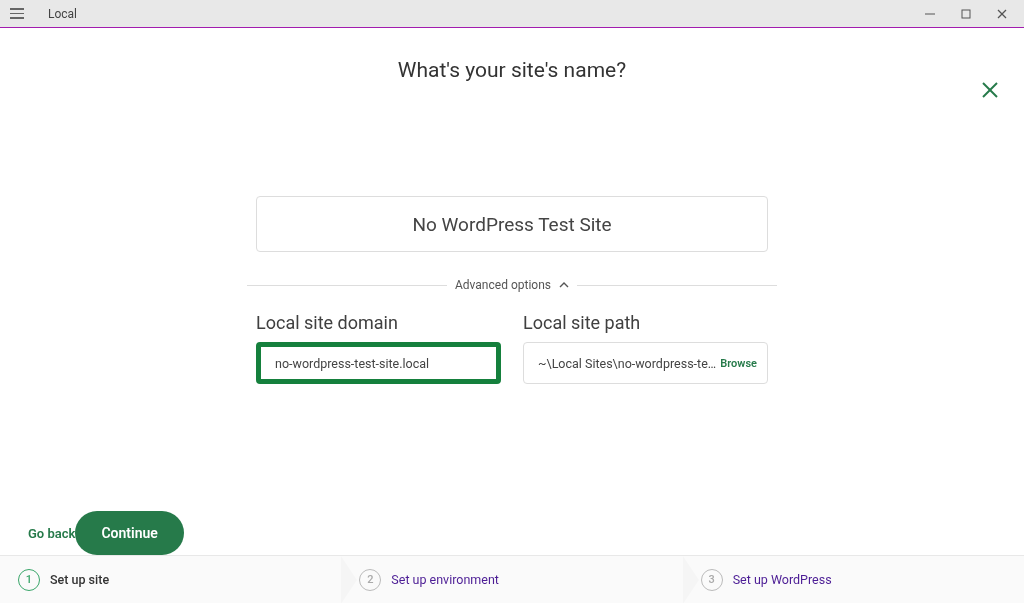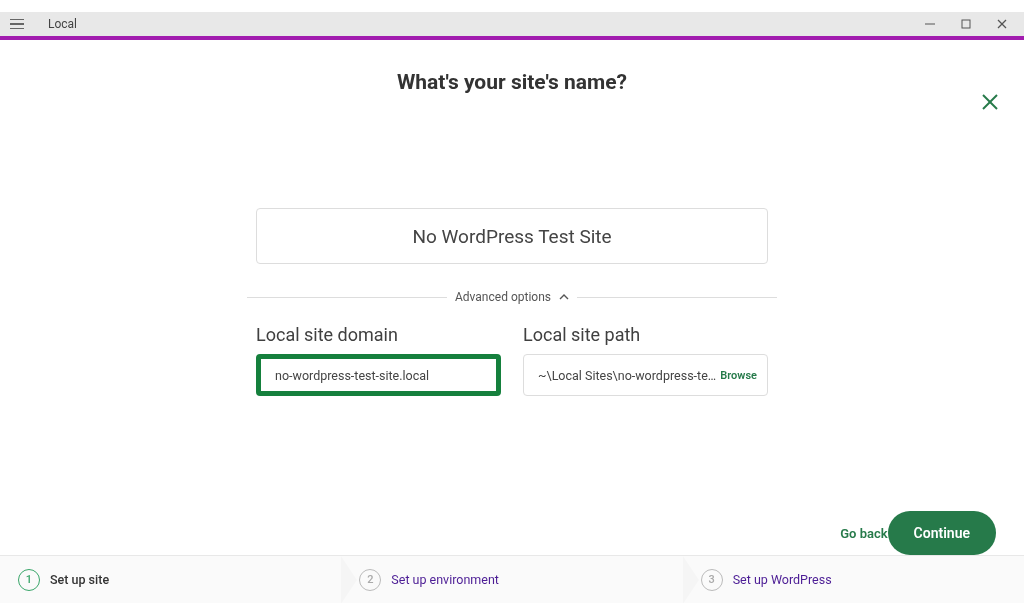--- a/index.html
+++ b/index.html
@@ -15,22 +15,21 @@
       background: #fff;
       position: relative;
     }
     
     .title-bar {
       height: 28px;
       background: #e8e8e8;
       display: flex;
       align-items: center;
       padding: 0 4px;
-      border-bottom: 4px solid #a21caf;
-      margin-top: 12px;
+      border-bottom: 1px solid #a21caf;
     }
     .hamburger {
       width: 20px;
       height: 20px;
       display: flex;
       flex-direction: column;
       justify-content: center;
       gap: 3px;
       margin-left: 6px;
       margin-right: 18px;
@@ -68,21 +67,21 @@
     .close-x {
       position: absolute;
       top: 22px;
       right: 24px;
       cursor: pointer;
       color: #267a4a;
     }
     .heading {
       text-align: center;
       font-size: 21px;
-      font-weight: 700;
+      font-weight: 400;
       color: #333;
       margin-top: 30px;
     }
     .site-name-input {
       display: block;
       margin: 114px auto 0;
       width: 512px;
       height: 56px;
       border: 1px solid #ddd;
       border-radius: 4px;
@@ -159,21 +158,21 @@
       cursor: pointer;
     }
     
     .bottom-actions {
       position: absolute;
       bottom: 48px;
       left: 0;
       right: 0;
       display: flex;
       align-items: center;
-      justify-content: flex-end;
+      justify-content: flex-start;
       padding: 0 28px;
     }
     .go-back {
       font-size: 13px;
       font-weight: 600;
       color: #267a4a;
       cursor: pointer;
     }
     .continue-btn {
       background: #267a4a;

